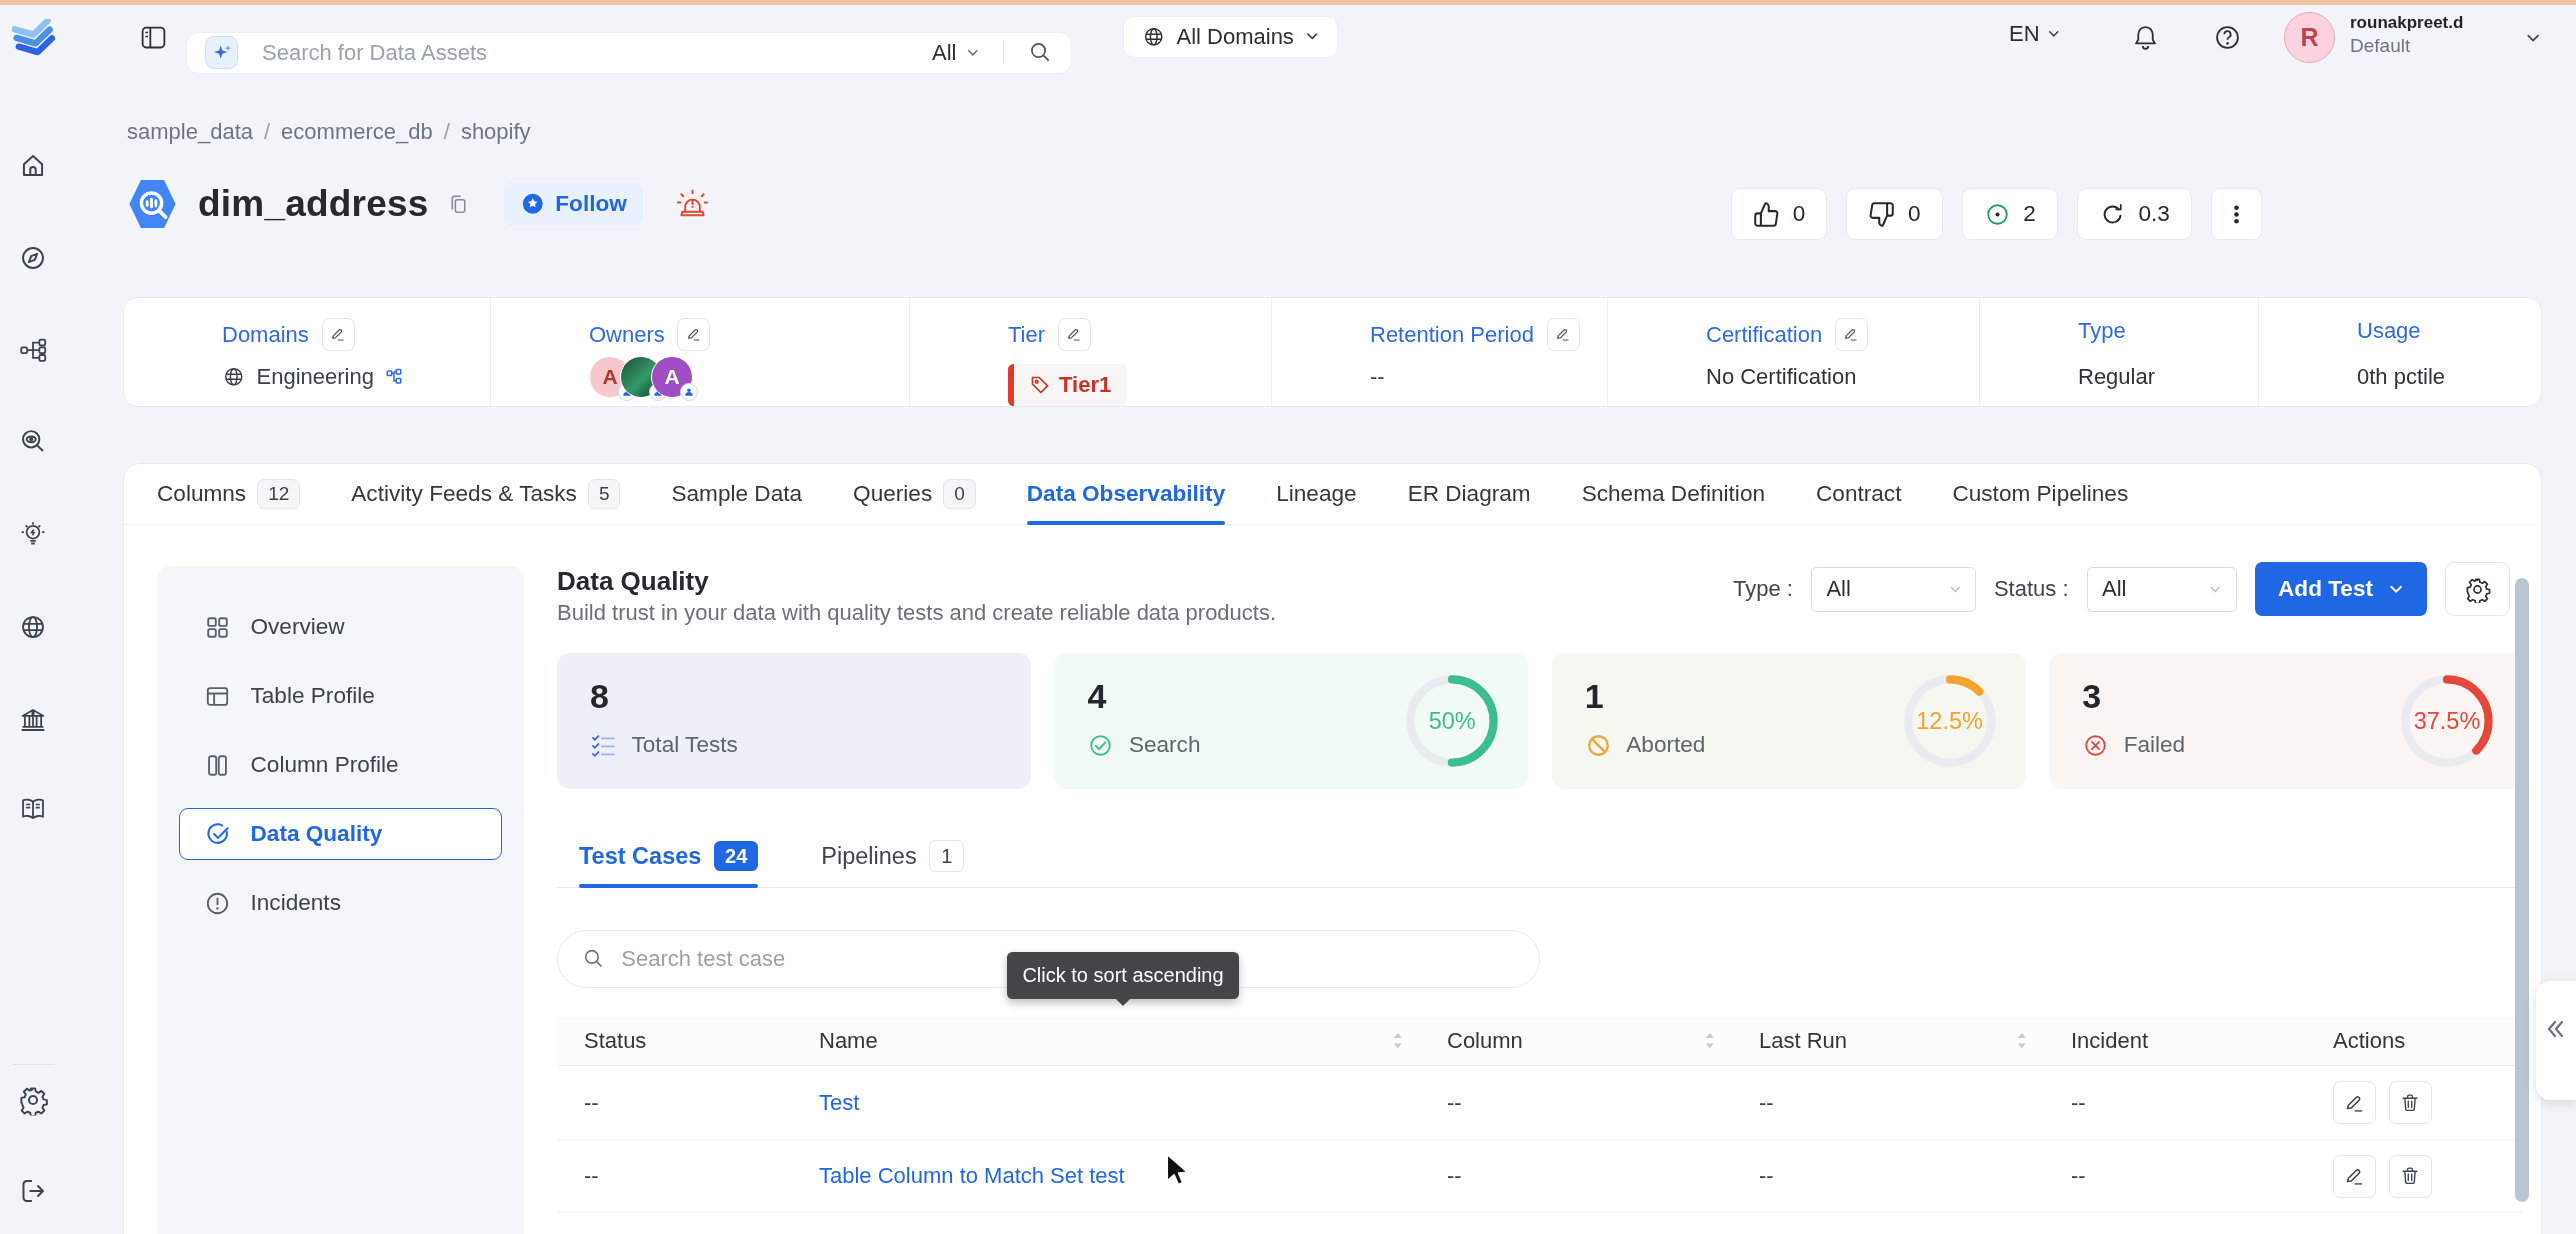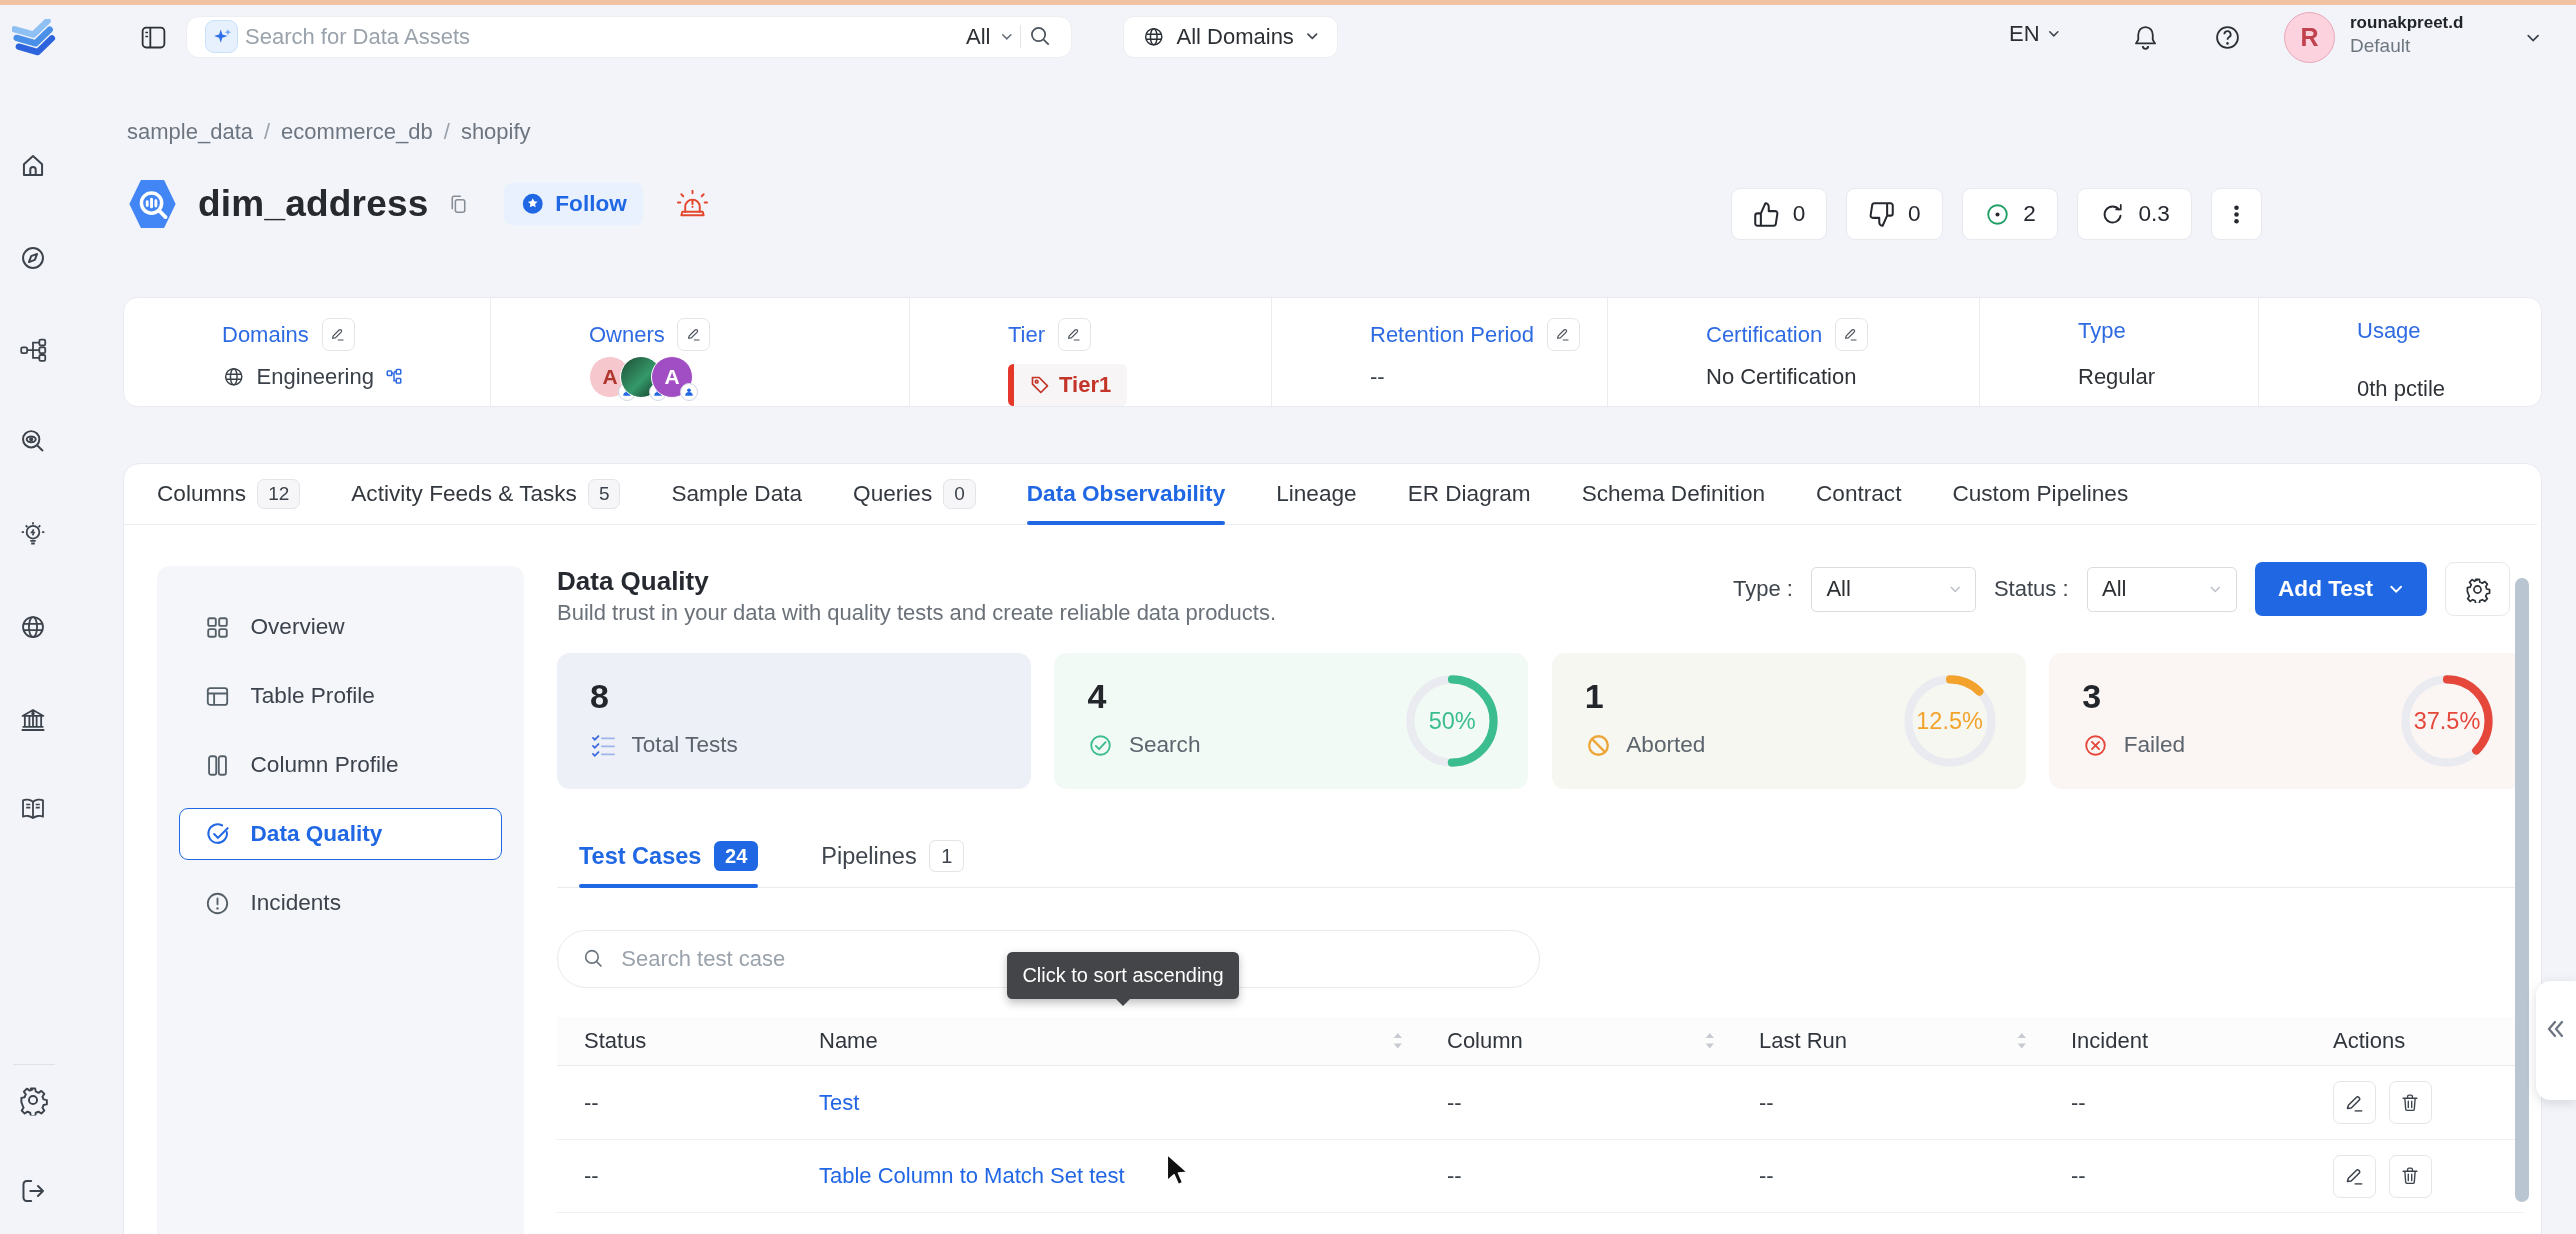--- a/index.html
+++ b/index.html
@@ -11,21 +11,21 @@
 
   
   .rail { position:absolute; top:4.5px; left:0; width:68px; bottom:0; }
   .r-item { position:absolute; left:33px; transform:translate(-50%,-50%); color:#3d434c; cursor:pointer; }
   .rail-divider { position:absolute; top:1059px; left:12.7px; width:42px; height:0.9px; background:#dfe1e8; }
   .logo { position:absolute; top:14.5px; left:11.8px; }
 
   
   .topbar { position:absolute; top:4.5px; left:68px; right:0; height:65px; }
   .tb-abs { position:absolute; display:flex; align-items:center; }
-  .search-pill { left:118px; top:11px; width:886px; height:42px; background:#fff; border:0.9px solid #eceef2; border-radius:12.7px; padding:0 18px; gap:7px; }
+  .search-pill { left:118px; top:27px; width:886px; height:42px; background:#fff; border:0.9px solid #eceef2; border-radius:12.7px; padding:0 18px; gap:24px; }
   .sparkle-badge { width:33px; height:33px; border-radius:9px; background:#e7f1fe; border:0.9px solid #c9e0fb; display:flex; align-items:center; justify-content:center; }
   .search-pill input { flex:1; border:none; outline:none; background:transparent; font-size:22px; font-family:inherit; color:#3b4149; }
   .search-pill input::placeholder { color:#9aa2ac; }
   .scope { display:flex; align-items:center; gap:9px; font-size:22px; color:#2b2f33; cursor:pointer; }
   .v-div { width:0.9px; height:23.5px; background:#e2e4e9; }
   .domains-pill { left:1055px; top:11px; height:42px; background:#fff; border:0.9px solid #eceef2; border-radius:11px; padding:0 18px; gap:11px; font-size:22px; color:#2b2f33; cursor:pointer; }
   .lang { left:1941px; top:16.3px; gap:7.2px; font-size:22px; color:#2b2f33; cursor:pointer; }
   .tb-icon { cursor:pointer; color:#2b3037; }
   .bell { left:2063px; top:18px; }
   .help { left:2145px; top:18px; }
@@ -496,21 +496,21 @@
           <span class="m-label">Type</span>
         </div>
       <div class="m-value-row" style="margin-top:20px">
           <span class="m-strong">Regular</span>
         </div>
     </div>
     <div class="m-col" style="width:282px">
       <div class="m-label-row">
           <span class="m-label">Usage</span>
         </div>
-      <div class="m-value-row" style="margin-top:32px">
+      <div class="m-value-row" style="margin-top:20px">
           <span class="m-strong">0th pctile</span>
         </div>
     </div>
   </section>
 
   <section class="content-card">
     <nav class="entity-tabs">
       <span class="etab">
           <span>Columns</span>
           <span class="badge">12</span>

